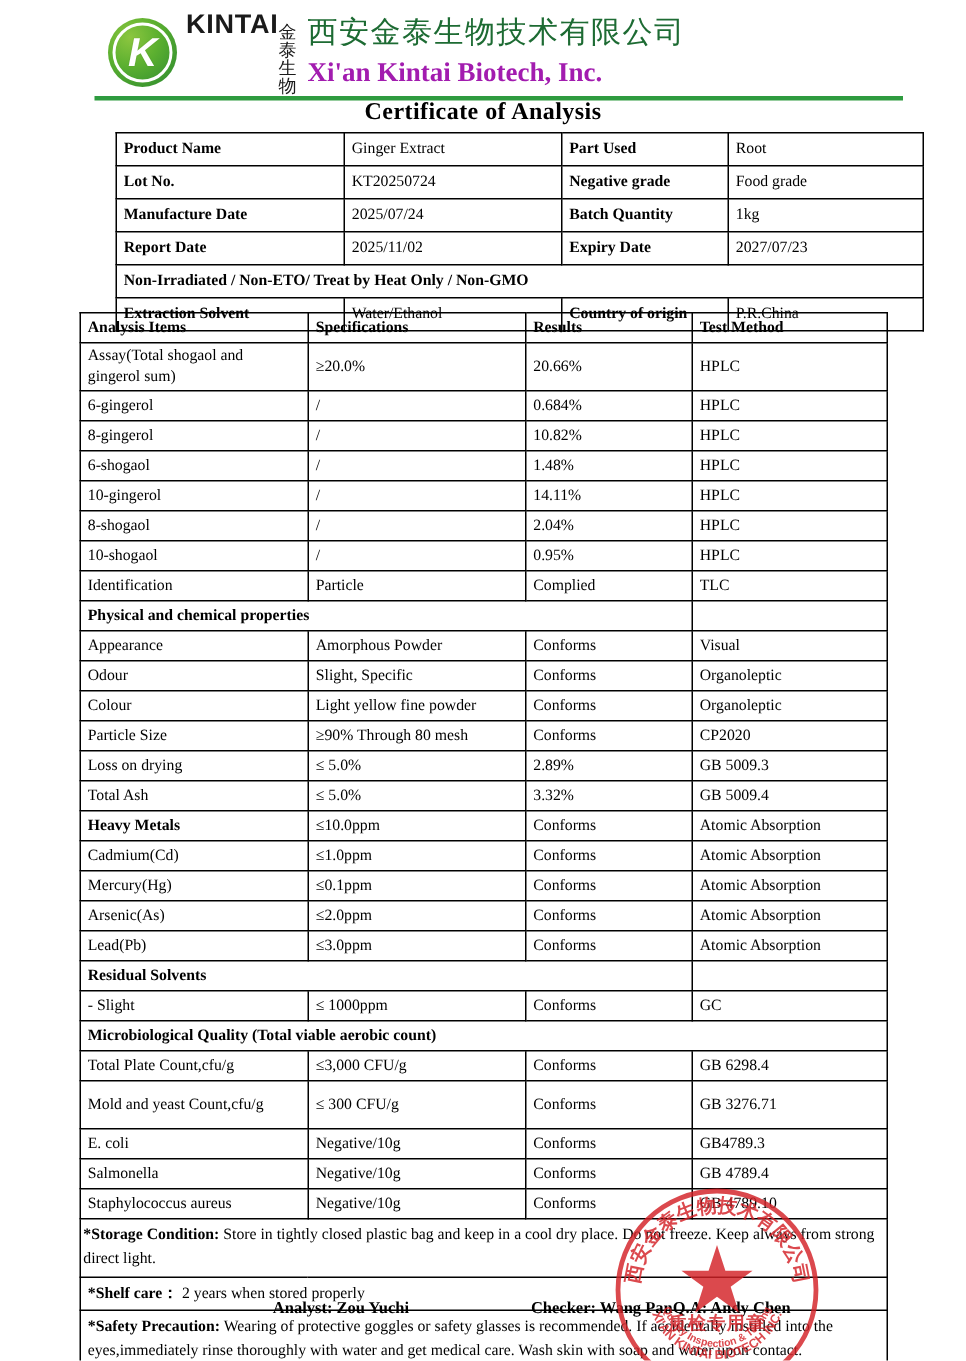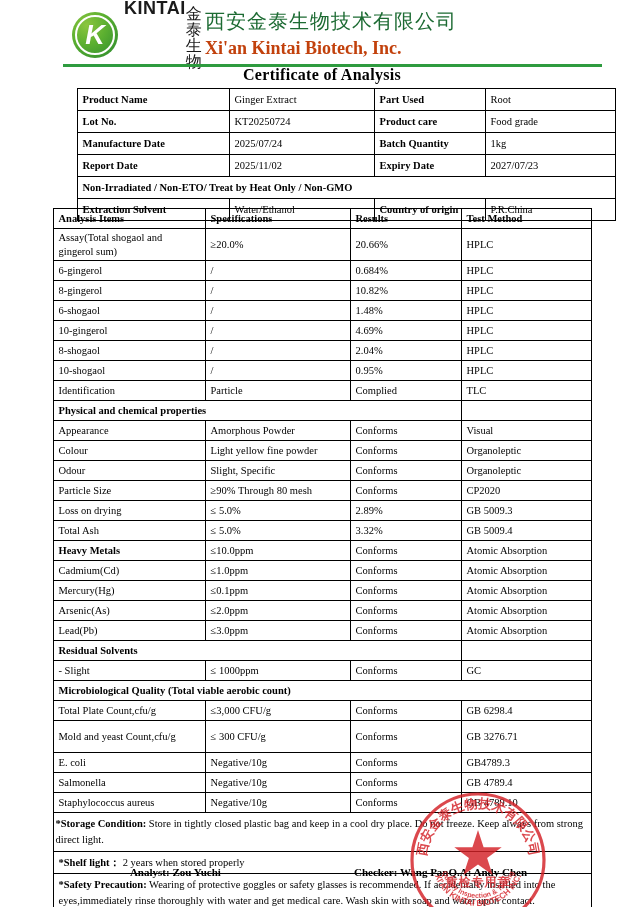--- a/index.html
+++ b/index.html
@@ -77,22 +77,22 @@
     line-height: 1;
   }
   .logo-latin {
     font-family: "Liberation Sans", sans-serif;
     font-weight: bold;
     font-size: 18px;
     letter-spacing: 0.5px;
     color: #1a1a1a;
   }
   .logo-cn {
-    font-family: Liberation Mono, monospace;
-    font-size: 16px;
+    font-family: Liberation Sans, sans-serif;
+    font-size: 12px;
     letter-spacing: 3px;
     color: #1a1a1a;
     margin-top: 8px;
   }
   .company-cn {
     position: absolute;
     left: 205px;
     top: 8px;
     font-family: "DejaVu Sans", sans-serif;
     font-size: 20px;
@@ -100,21 +100,21 @@
     color: #1d6b33;
     letter-spacing: 1px;
   }
   .company-en {
     position: absolute;
     left: 205px;
     top: 38px;
     font-family: "Liberation Serif", serif;
     font-size: 18px;
     font-weight: bold;
-    color: #c2410c;
+    color: #a21caf;
   }
   .green-rule {
     position: absolute;
     left: 63px;
     right: 42px;
     top: 64px;
     height: 2.5px;
     background: #2e9b3f;
   }
   .doc-title {
@@ -157,21 +157,21 @@
   
   .sig-row {
     position: absolute;
     left: 53px;
     right: 53px;
     top: 866px;
     display: flex;
     font-size: 11px;
     font-weight: bold;
   }
-  .sig-a { width: 205px; text-align: center; padding-left: 25px; }
+  .sig-a { width: 205px; text-align: right; padding-left: 25px; }
   .sig-b { width: 185px; text-align: right; }
   .sig-c { width: 150px; text-align: left; }
 
   
   .stamp {
     position: absolute;
     left: 408px;
     top: 790px;
     width: 140px;
     height: 140px;
@@ -213,21 +213,21 @@
       <tbody id="info-body">
           <tr>
             <td class="b">Product Name</td>
             <td>Ginger Extract</td>
             <td class="b">Part Used</td>
             <td>Root</td>
           </tr>
           <tr>
             <td class="b">Lot No.</td>
             <td>KT20250724</td>
-            <td class="b">Product care</td>
+            <td class="b">Negative grade</td>
             <td>Food grade</td>
           </tr>
           <tr>
             <td class="b">Manufacture Date</td>
             <td>2025/07/24</td>
             <td class="b">Batch Quantity</td>
             <td>1kg</td>
           </tr>
           <tr>
             <td class="b">Report Date</td>
@@ -283,21 +283,21 @@
           </tr>
           <tr>
             <td>6-shogaol</td>
             <td>/</td>
             <td>1.48%</td>
             <td>HPLC</td>
           </tr>
           <tr>
             <td>10-gingerol</td>
             <td>/</td>
-            <td>4.69%</td>
+            <td>14.11%</td>
             <td>HPLC</td>
           </tr>
           <tr>
             <td>8-shogaol</td>
             <td>/</td>
             <td>2.04%</td>
             <td>HPLC</td>
           </tr>
           <tr>
             <td>10-shogaol</td>
@@ -315,28 +315,28 @@
             <td colspan="3" class="b">Physical and chemical properties</td>
             <td></td>
           </tr>
           <tr>
             <td>Appearance</td>
             <td>Amorphous Powder</td>
             <td>Conforms</td>
             <td>Visual</td>
           </tr>
           <tr>
+            <td>Odour</td>
+            <td>Slight, Specific</td>
+            <td>Conforms</td>
+            <td>Organoleptic</td>
+          </tr>
+          <tr>
             <td>Colour</td>
             <td>Light yellow fine powder</td>
-            <td>Conforms</td>
-            <td>Organoleptic</td>
-          </tr>
-          <tr>
-            <td>Odour</td>
-            <td>Slight, Specific</td>
             <td>Conforms</td>
             <td>Organoleptic</td>
           </tr>
           <tr>
             <td>Particle Size</td>
             <td>≥90% Through 80 mesh</td>
             <td>Conforms</td>
             <td>CP2020</td>
           </tr>
           <tr>
@@ -421,21 +421,21 @@
           <tr>
             <td>Staphylococcus aureus</td>
             <td>Negative/10g</td>
             <td>Conforms</td>
             <td>GB 4789.10</td>
           </tr>
           <tr>
             <td colspan="4" style="line-height: 1.5; padding: 3px 2px;"><span class="b">*Storage Condition:</span><span> Store in tightly closed plastic bag and keep in a cool dry place. Do not freeze. Keep always from strong direct light.</span></td>
           </tr>
           <tr>
-            <td colspan="4" style="line-height: 1.5; padding: 3px 5px;"><span class="b">*Shelf light：</span><span>  2 years when stored properly</span></td>
+            <td colspan="4" style="line-height: 1.5; padding: 3px 5px;"><span class="b">*Shelf care：</span><span>  2 years when stored properly</span></td>
           </tr>
           <tr>
             <td colspan="4" style="line-height: 1.5; padding: 3px 5px;"><span class="b">*Safety Precaution:</span><span> Wearing of protective goggles or safety glasses is recommended. If accidentally instilled into the eyes,immediately rinse thoroughly with water and get medical care. Wash skin with soap and water upon contact.</span></td>
           </tr>
         </tbody>
     </table>
   </div>
 
   <div class="sig-row">
     <div class="sig-a">Analyst: Zou Yuchi</div>

